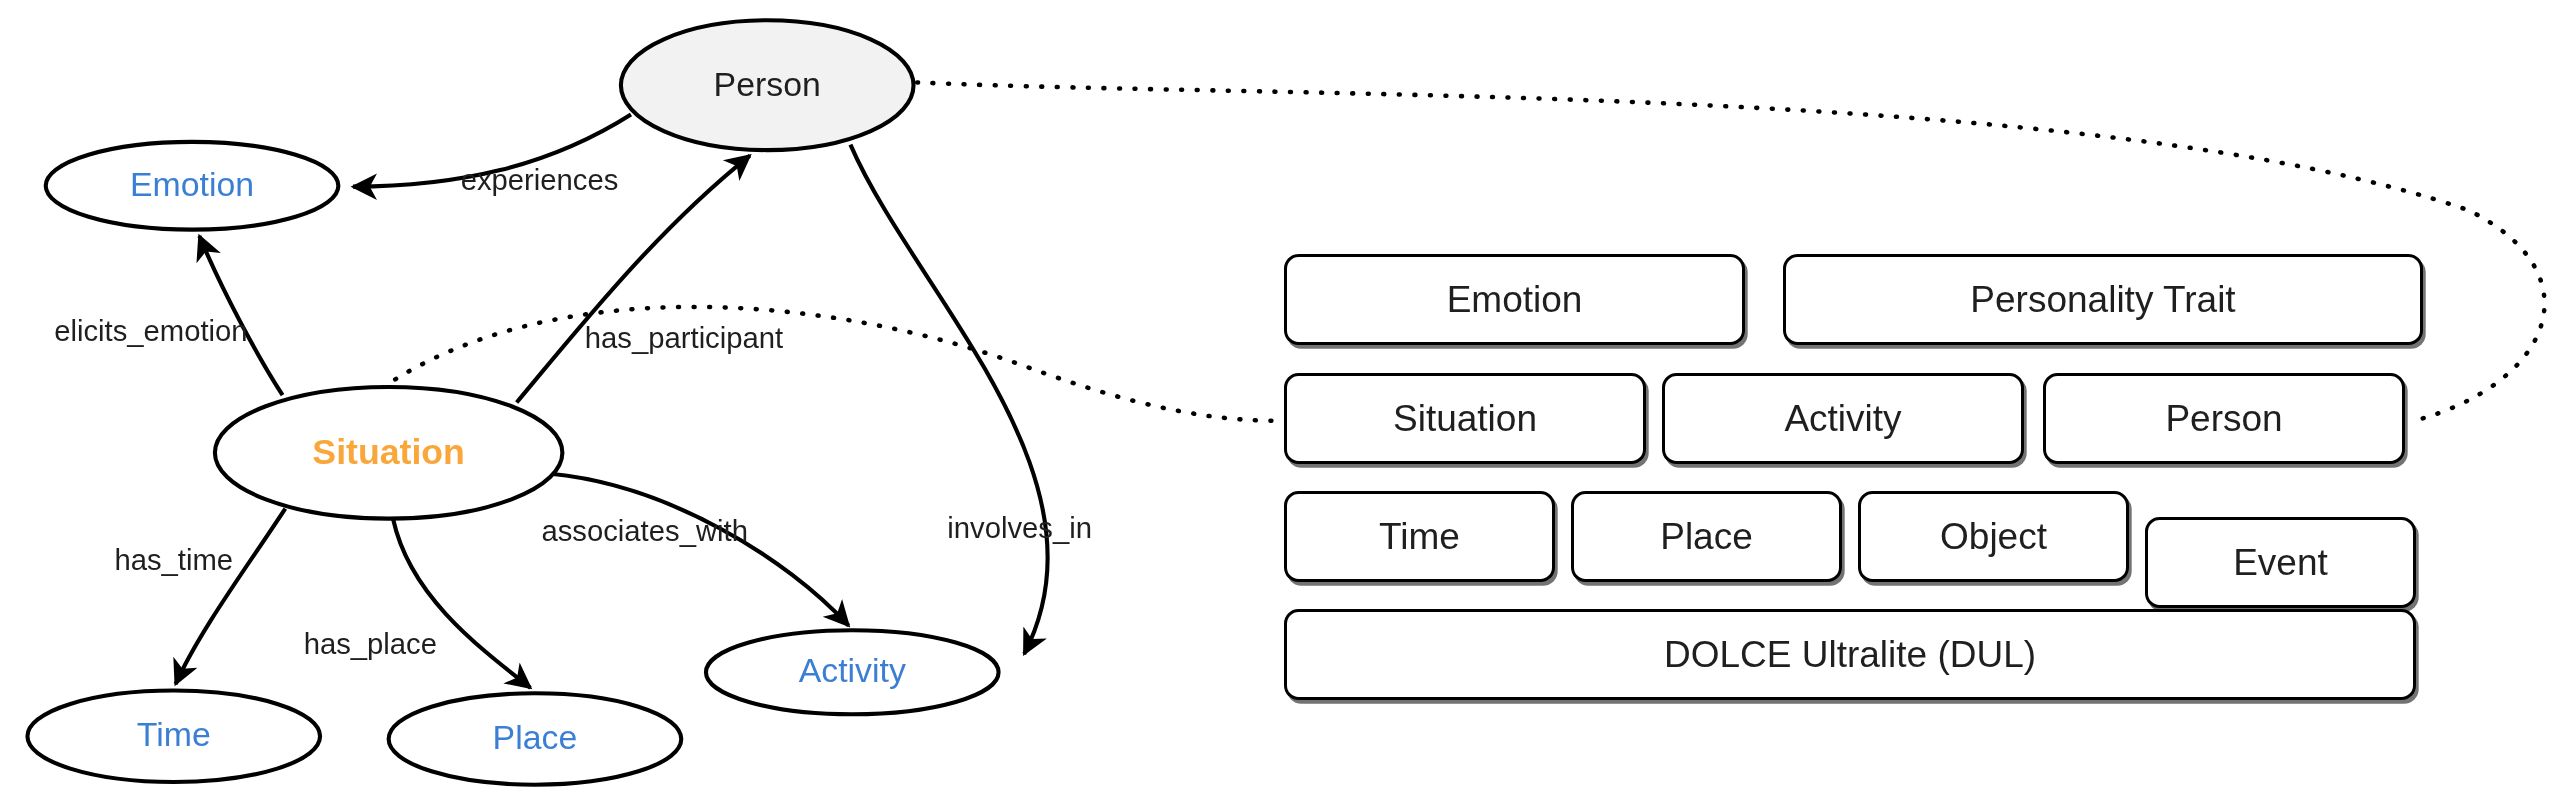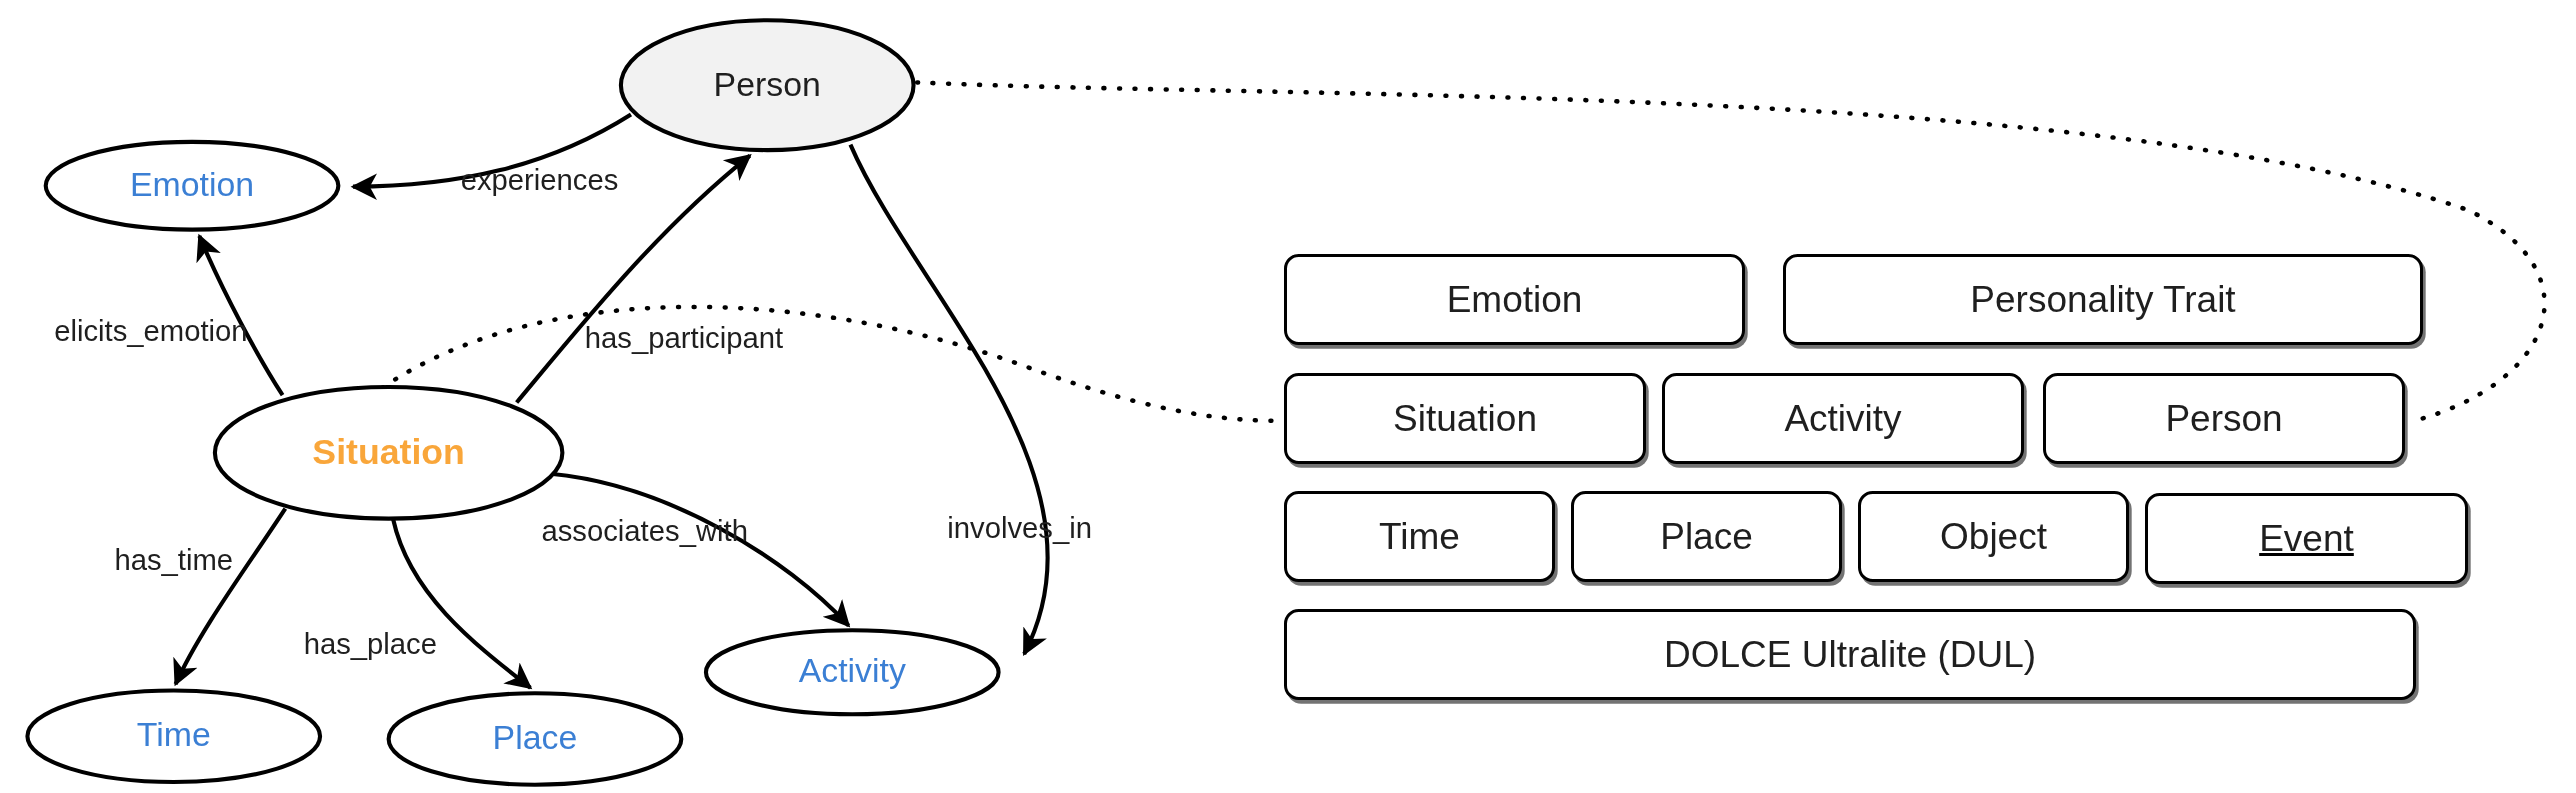--- a/index.html
+++ b/index.html
@@ -196,21 +196,21 @@
   </div>
 
   <div class="stack-box" style="left:1571px; top:491px; width:271px; height:91px;">
     <span class="stack-box-label">Place</span>
   </div>
 
   <div class="stack-box" style="left:1858px; top:491px; width:271px; height:91px;">
     <span class="stack-box-label">Object</span>
   </div>
 
-  <div class="stack-box" style="left:2145px; top:493px; width:323px; height:91px;text-decoration:underline;">
+  <div class="stack-box" style="left:2145px; top:517px; width:271px; height:91px;">
     <span class="stack-box-label">Event</span>
   </div>
 
   <div class="stack-box" style="left:1284px; top:609px; width:1132px; height:91px;">
     <span class="stack-box-label">DOLCE Ultralite (DUL)</span>
   </div>
 
 </div>
 
 

